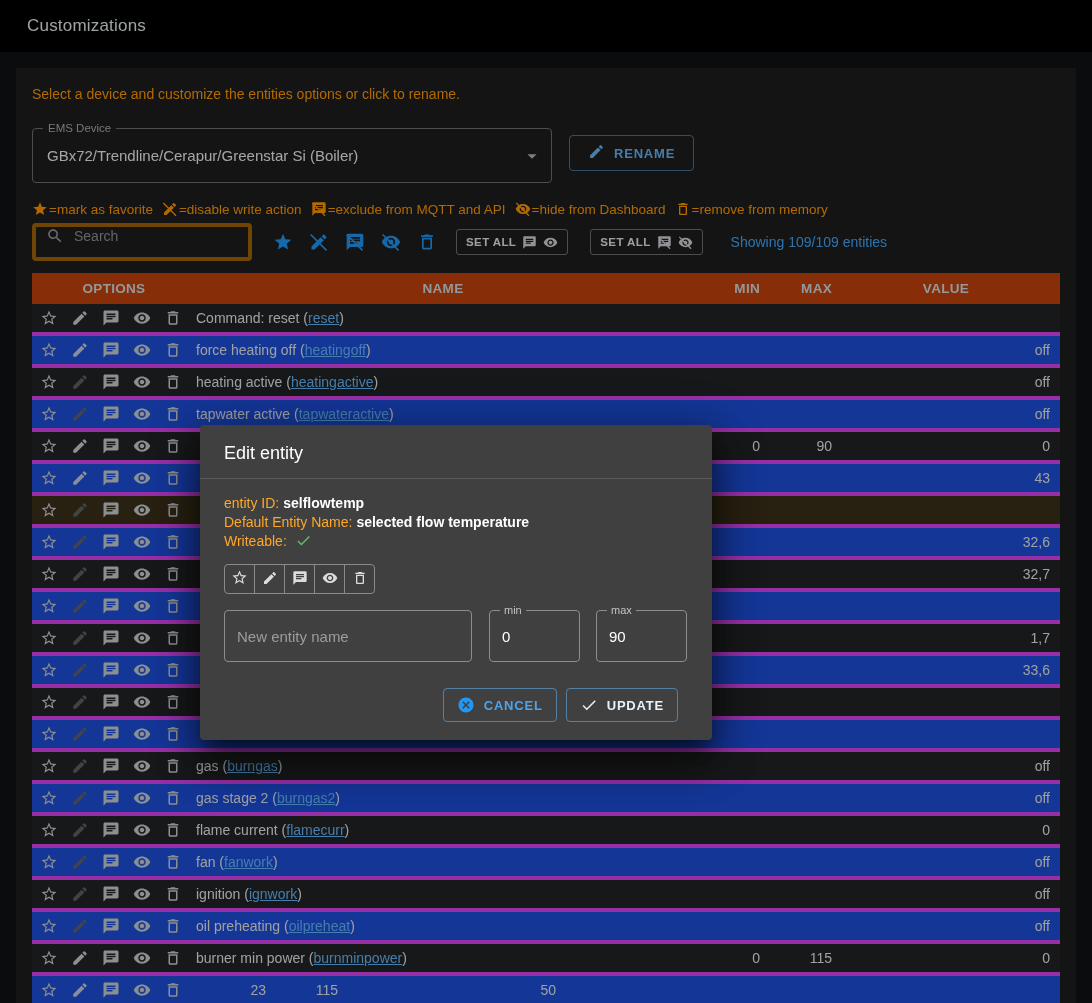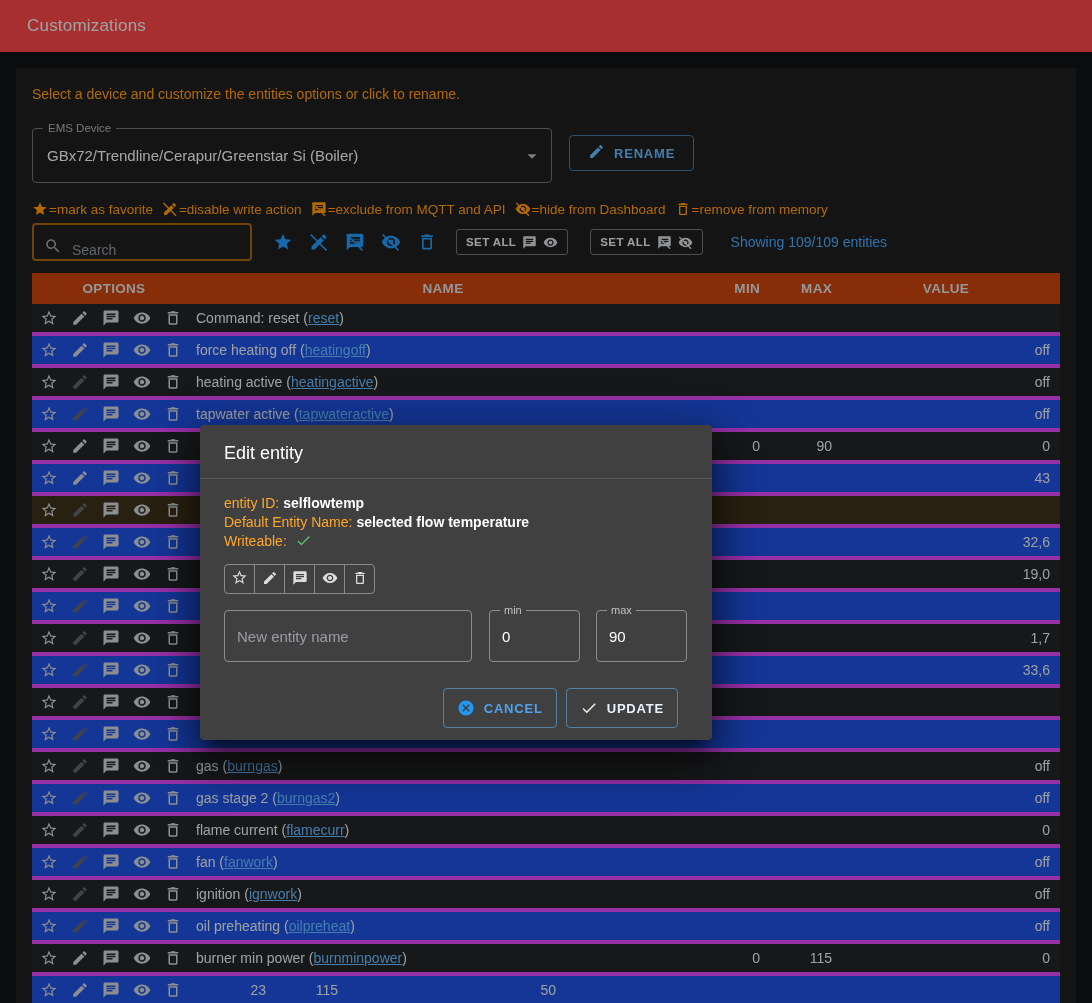--- a/index.html
+++ b/index.html
@@ -3,21 +3,21 @@
 <meta charset="utf-8">
 <style>
   * { box-sizing: border-box; }
   html,body { margin:0; padding:0; }
   body {
     width:1092px; height:1003px; position:relative; overflow:hidden;
     background:#111213; font-family:"Liberation Sans", sans-serif;
     -webkit-font-smoothing:antialiased;
   }
   
-  .appbar { height:52px; background:#ef4444; display:flex; align-items:center; padding:0 27px; }
+  .appbar { height:52px; background:#000000; display:flex; align-items:center; padding:0 27px; }
   .appbar .title { color:#e2e8ea; font-size:17px; font-weight:500; letter-spacing:.2px; }
 
   
   .panel { margin:16px; background:#1e1e1e; padding:16px 16px 0 16px; min-height:1000px; }
   .intro { color:#ff9800; font-size:14px; margin:2px 0 26px 0; }
 
   .device-row { display:flex; align-items:flex-start; gap:17px; margin-bottom:18px; }
   .select {
     position:relative; width:520px; height:55px; border:1px solid #6f6f6f; border-radius:4px;
     display:flex; align-items:center; padding:0 36px 0 14px; cursor:pointer;
@@ -36,22 +36,22 @@
     padding:0 18px; height:36px; cursor:pointer;
   }
   .rename { margin-top:7px; }
 
   .legend { display:flex; align-items:center; gap:9px; color:#ff9800; font-size:13.5px; margin:0 0 6px 0; }
   .legend .litem { display:inline-flex; align-items:center; gap:1px; white-space:nowrap; }
   .legend svg { display:block; }
 
   .toolbar { display:flex; align-items:center; margin:6px 0 12px 0; }
   .search {
-    width:220px; height:38px; border:2px solid #a16207; border-radius:4px;
-    display:flex; align-items:flex-end; gap:8px; padding:0 10px; color:#9aa0a4;
+    width:220px; height:38px; border:4px solid #a16207; border-radius:4px;
+    display:flex; align-items:flex-start; gap:8px; padding:0 10px; color:#9aa0a4;
   }
   .search input {
     flex:1; background:transparent; border:none; outline:none; color:#ececec;
     font-size:14px; font-family:inherit; min-width:0;
   }
   .search input::placeholder { color:#8d9296; }
   .filter-icons { display:flex; align-items:center; gap:12px; margin:0 17px 0 19px; }
   .fic { color:#2196f3; background:none; border:none; padding:2px; cursor:pointer; display:flex; }
   .setall {
     height:26px; border:1px solid #707070; border-radius:3px; background:transparent;
@@ -117,21 +117,21 @@
   .tfield input::placeholder { color:#9a9da0; }
   .flabel2 {
     position:absolute; top:-7px; left:10px; font-size:11px; color:#c2c2c2;
     background:#404040; padding:0 4px; line-height:13px;
   }
   .name-field { width:248px; margin-right:17px; }
   .small { width:91px; }
   .small + .small { margin-left:16px; }
 
   .dactions { display:flex; justify-content:flex-end; gap:9px; margin-top:26px; padding-right:10px; }
-  .dbtn { height:40px; padding:0 13px; font-size:13px; }
+  .dbtn { height:34px; padding:0 13px; font-size:13px; }
   .dbtn.cancel { color:#4da3f0; }
   .dbtn.cancel .i { color:#2196f3; }
   .dbtn.update { color:#e8f2fa; }
   .dbtn .i { display:flex; }
 </style>
 </head>
 <body>
 
 <div class="appbar">
   <span class="title">Customizations</span>
@@ -567,21 +567,21 @@
             </span>
             <span class="ric">
               <svg viewBox="0 0 24 24" width="18" height="18" fill="currentColor">
                 <path d="M16 9v10H8V9h8m-1.5-6h-5l-1 1H5v2h14V4h-3.5l-1-1zM18 7H6v12c0 1.1.9 2 2 2h8c1.1 0 2-.9 2-2V7z"></path>
               </svg>
             </span>
           </div>
           <div class="c-name"></div>
           <div class="c-min"></div>
           <div class="c-max"></div>
-          <div class="c-val">19,0</div>
+          <div class="c-val">32,7</div>
         </div>
         <div class="trow even">
           <div class="c-opt">
             <span class="ric">
               <svg viewBox="0 0 24 24" width="18" height="18" fill="currentColor">
                 <path d="M22 9.24l-7.19-.62L12 2 9.19 8.63 2 9.24l5.46 4.73L5.82 21 12 17.27 18.18 21l-1.63-7.03L22 9.24zM12 15.4l-3.76 2.27 1-4.28-3.32-2.88 4.38-.38L12 6.1l1.71 4.04 4.38.38-3.32 2.88 1 4.28L12 15.4z"></path>
               </svg>
             </span>
             <span class="ric dis">
               <svg viewBox="0 0 24 24" width="18" height="18" fill="currentColor">

